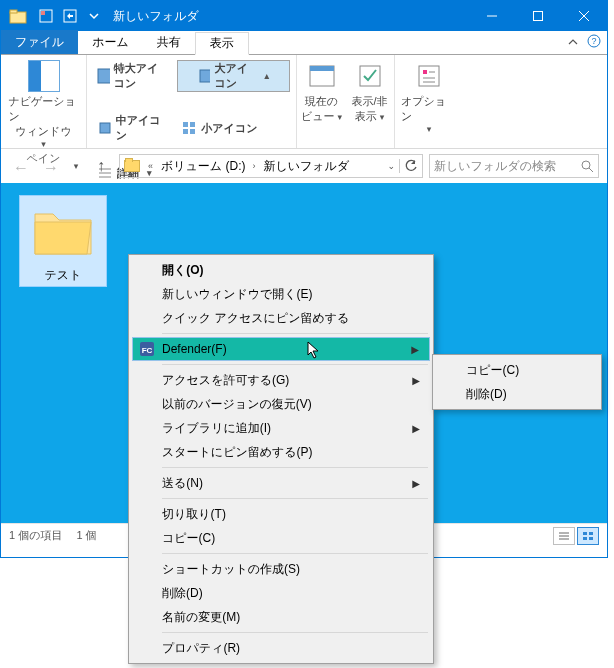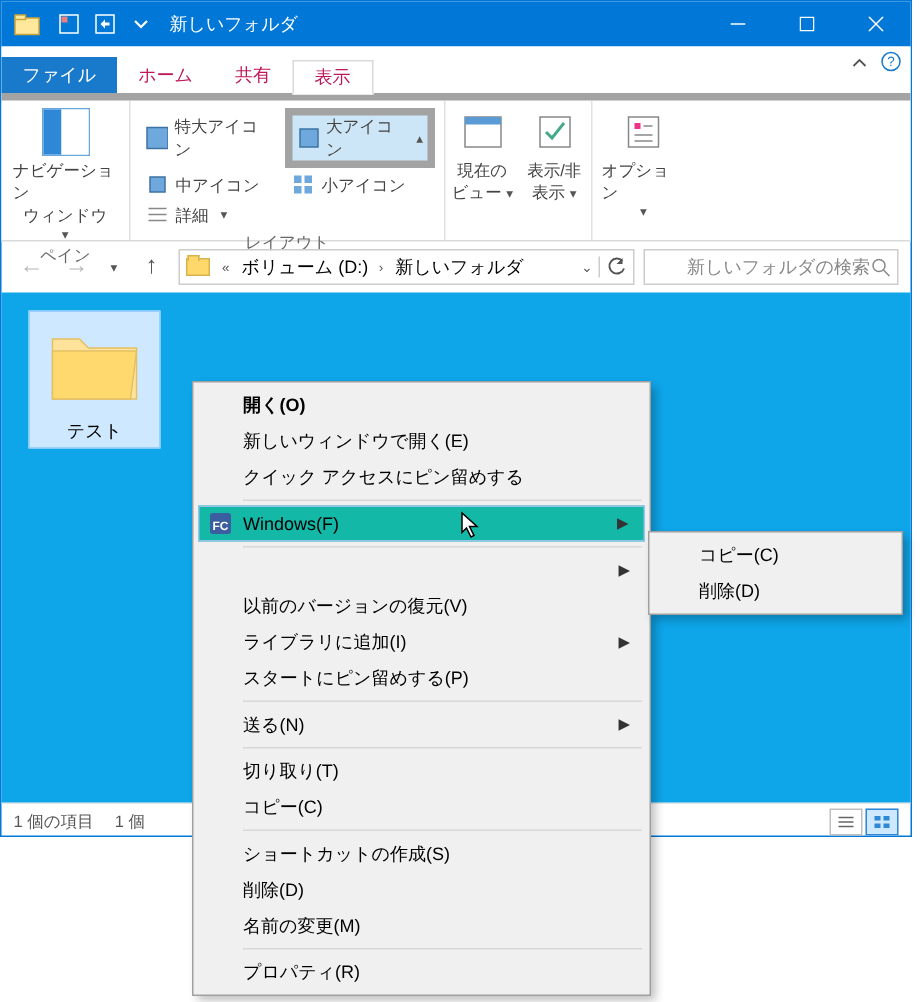--- a/index.html
+++ b/index.html
@@ -5,45 +5,45 @@
 * { margin: 0; padding: 0; box-sizing: border-box; font-family: "Meiryo UI", "Yu Gothic UI", sans-serif; }
 body { background: #fff; width: 614px; height: 668px; position: relative; overflow: hidden; }
 .window { width: 608px; height: 558px; border: 1px solid #0178d7; position: relative; background: #fff; }
 .titlebar { height: 30px; background: #0178d7; display: flex; align-items: center; color: #fff; }
 .tb-icon { width: 18px; height: 18px; margin: 0 6px 0 8px; }
 .qat { display: flex; align-items: center; gap: 2px; margin-left: 2px; }
 .qat-btn { width: 22px; height: 22px; display: flex; align-items: center; justify-content: center; }
 .tb-title { margin-left: 8px; font-size: 12px; flex: 1; }
 .tb-controls { display: flex; }
 .tb-btn { width: 46px; height: 30px; display: flex; align-items: center; justify-content: center; }
-.tabs { height: 36px; display: flex; align-items: flex-end; background: #fff; border-bottom: 5px solid #a3a3a3; position: relative; }
+.tabs { height: 24px; display: flex; align-items: flex-end; background: #fff; border-bottom: 1px solid #a3a3a3; position: relative; }
 .file-tab { background: #1979ca; color: #fff; font-size: 12px; padding: 4px 14px; height: 24px; display: flex; align-items: center; }
-.tab { font-size: 12px; padding: 4px 14px; height: 23px; display: flex; align-items: center; color: #be185d; }
+.tab { font-size: 12px; padding: 4px 14px; height: 23px; display: flex; align-items: center; color: #000000; }
 .tab.active { border: 1px solid #dadada; border-bottom: 1px solid #fff; background: #fff; margin-bottom: -1px; }
 .tab-right { position: absolute; right: 6px; top: 3px; display: flex; gap: 8px; align-items: center; }
 .ribbon { height: 94px; background: #fff; display: flex; border-bottom: 1px solid #dadada; }
 .rgroup { border-right: 1px solid #e1e1e1; padding: 3px 6px 0 6px; display: flex; flex-direction: column; align-items: center; }
 .rgroup-body { display: flex; flex: 1; align-items: flex-start; }
 .rgroup-label { font-size: 11px; color: #666; padding: 2px 0 3px 0; text-align: center; }
 .big-btn { width: 48px; display: flex; flex-direction: column; align-items: center; font-size: 11px; color: #444; padding-top: 2px; }
 .big-btn .ico { width: 32px; height: 32px; margin-bottom: 2px; }
 .nav-pane-ico { width: 34px; height: 28px; border: 1px solid #69a8de; display: flex; }
 .nav-pane-ico .l { width: 12px; background: #2e88d6; }
 .nav-pane-ico .r { flex: 1; background: #fff; }
-.layout-grid { display: grid; grid-template-columns: auto auto; gap: 2px 6px; }
+.layout-grid { display: grid; grid-template-columns: auto auto; gap: 20px 6px; font-weight: bold; }
 .layout-item { display: flex; align-items: center; gap: 4px; font-size: 11px; color: #444; padding: 1px 4px; }
-.layout-item.sel { border: 5px solid #a3a3a3; background: #cde6f7; padding: 0 3px; }
+.layout-item.sel { border: 1px solid #a3a3a3; background: #cde6f7; padding: 0 20px; }
 .mini-ico { width: 16px; height: 16px; }
 .addr { height: 34px; display: flex; align-items: center; padding: 0 8px; gap: 6px; }
 .nav-btn { width: 24px; height: 24px; display: flex; align-items: center; justify-content: center; color: #555; }
 .nav-btn.dis { color: #b8b8b8; }
 .addrbar { flex: 1; height: 24px; border: 1px solid #cccccc; display: flex; align-items: center; font-size: 12px; }
 .addrbar .seg { padding: 0 4px; display: flex; align-items: center; gap: 3px; }
 .searchbox { width: 170px; height: 24px; border: 1px solid #cccccc; display: flex; align-items: center; padding: 0 4px; font-size: 12px; color: #888; }
-.searchbox .ph { flex: 1; margin-left: 24px; }
+.searchbox .ph { flex: 1; }
 .content { position: relative; height: 340px; background: #0ea5e9; padding-left: 17px; }
 .folder-item { position: absolute; left: 18px; top: 12px; width: 88px; text-align: center; font-size: 12px; }
 .folder-item .sel { background: #cde8ff; border: 1px solid #98d1fd; padding: 4px 4px 2px 4px; }
 .folder-glyph { width: 64px; height: 64px; margin: 0 auto; }
 .status { height: 24px; border-top: 1px solid #e5e5e5; display: flex; align-items: center; font-size: 11px; color: #555; padding: 0 8px; gap: 14px; }
 .status .right { margin-left: auto; display: flex; gap: 2px; }
 .view-sw { width: 22px; height: 18px; border: 1px solid #bfbfbf; display:flex; align-items:center; justify-content:center; }
 .view-sw.active { border-color: #2e88d6; background: #cde8ff; }
 
 .ctx { position: absolute; background: #f0f0f0; border: 1px solid #a0a0a0; box-shadow: 3px 3px 6px rgba(0,0,0,.25); font-size: 12px; color: #000; }
@@ -310,28 +310,29 @@
     </div>
   <div class="ctx-row">
       <span>クイック アクセスにピン留めする</span>
     </div>
   <div class="ctx-sep"></div>
   <div class="ctx-row hov">
     <span class="ico"><svg viewBox="0 0 16 16">
           <rect x="1" y="1" width="14" height="14" rx="2" fill="#3b5ea0"></rect>
           <text x="8" y="12" text-anchor="middle" font-size="8" fill="#fff" font-weight="bold">FC</text>
         </svg></span>
-    <span>Windows(F)</span>
+    <span>Defender(F)</span>
     <span style="position:absolute; left:174px; top:3px"><svg width="16" height="18">
           <path d="M1 1 L1 14 L4 11 L7 17 L9 16 L6 10 L11 10 Z" fill="#fff" stroke="#000" stroke-width="1"></path>
         </svg></span>
     <span class="arrow">▶</span>
   </div>
   <div class="ctx-sep"></div>
   <div class="ctx-row">
+      <span>アクセスを許可する(G)</span>
       <span class="arrow">▶</span>
     </div>
   <div class="ctx-row">
       <span>以前のバージョンの復元(V)</span>
     </div>
   <div class="ctx-row">
       <span>ライブラリに追加(I)</span>
       <span class="arrow">▶</span>
     </div>
   <div class="ctx-row">

